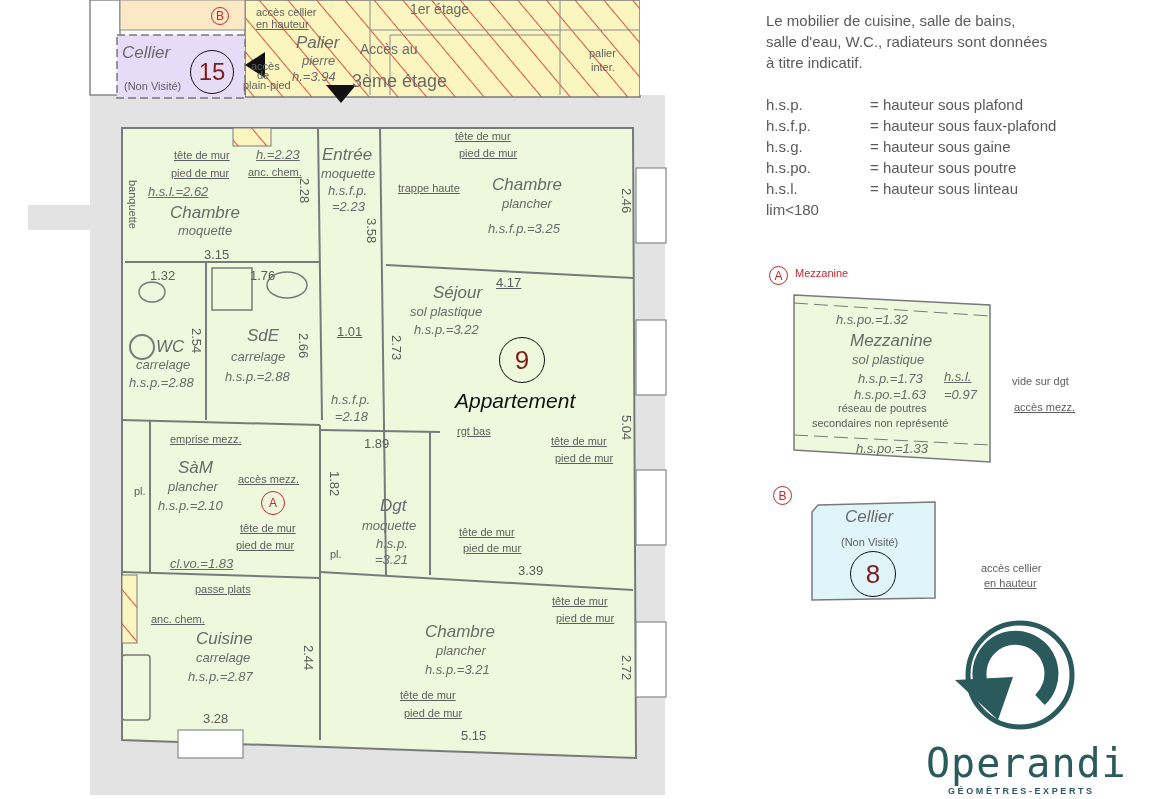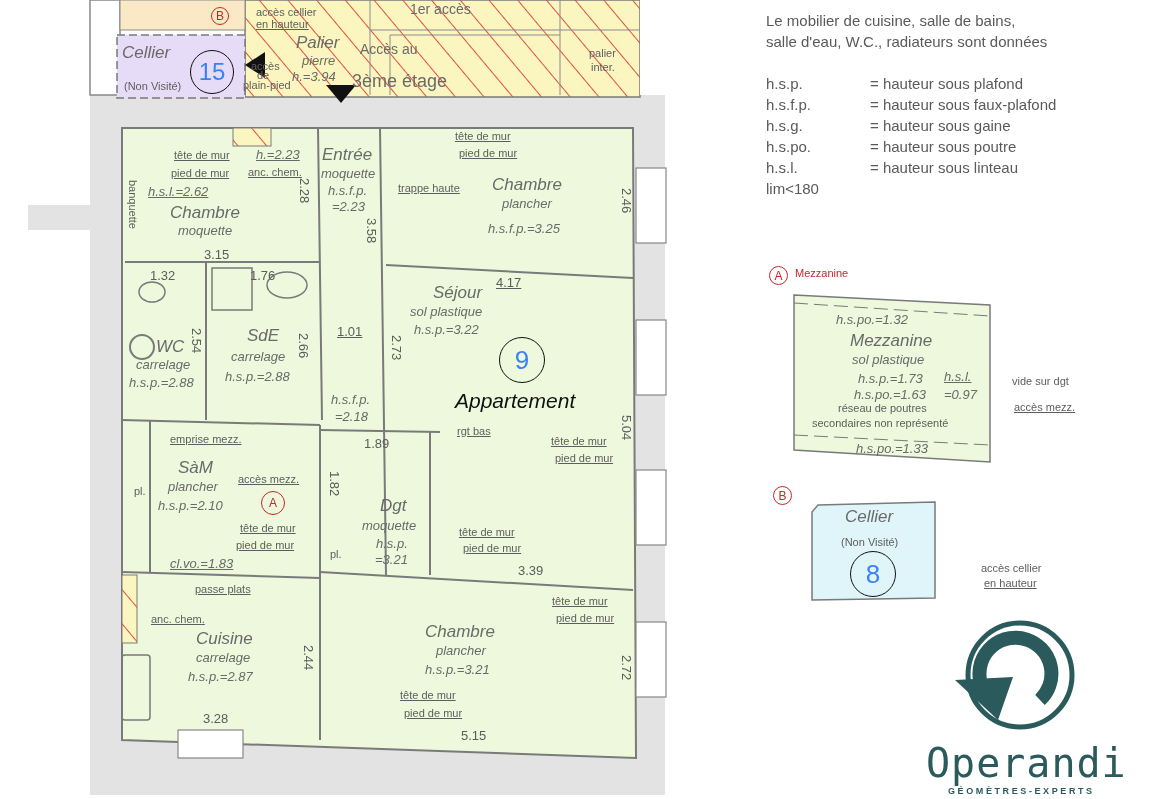--- a/index.html
+++ b/index.html
@@ -10,21 +10,21 @@
   .room-name { font-style: italic; font-size: 17px; }
   .room-sub { font-style: italic; font-size: 13px; }
   .dim { font-size: 13px; color: #5c5c5c; }
   .note { font-size: 11px; color: #5e5e5e; }
   .u { text-decoration: underline; }
   .vert { transform-origin: left top; transform: rotate(90deg); }
   .legend { position: absolute; left: 766px; top: 10px; font-size: 15px; color: #5a5a5a; line-height: 21px; }
   .legend .row { display: flex; }
   .legend .abbr { width: 104px; }
   .badge-circle { position: absolute; border: 1.5px solid #111; border-radius: 50%;
-                  display: flex; align-items: center; justify-content: center; color: #3b82f6; background: transparent; }
+                  display: flex; align-items: center; justify-content: center; color: #7f1d1d; background: transparent; }
   .red-badge { position: absolute; border: 1.5px solid #c9262c; border-radius: 50%; color: #c9262c;
                display: flex; align-items: center; justify-content: center; font-size: 12px; }
   .logo-text { position: absolute; left: 926px; top: 740px; font-family: "DejaVu Sans Mono", monospace;
                font-size: 40px; color: #2b5a5c; letter-spacing: 1px; }
   .logo-sub { position: absolute; left: 948px; top: 786px; font-size: 9px; letter-spacing: 2.6px; color: #2b5a5c; font-weight: bold; }
 </style>
 </head>
 <body>
 
 <svg id="plan" viewBox="0 0 1172 799" xmlns="http://www.w3.org/2000/svg">
@@ -100,20 +100,21 @@
   <g fill="none" stroke="#2b5a5c">
     <circle cx="1020" cy="675" r="52" stroke-width="5"></circle>
     <path d="M 980 680 A 36 36 0 1 1 1040 700" stroke-width="14"></path>
     <polygon points="955,680 1013,677 998,720" fill="#2b5a5c" stroke="none"></polygon>
   </g>
 </svg>
 
 <div class="legend">
   <div>Le mobilier de cuisine, salle de bains,</div>
   <div>salle d'eau, W.C., radiateurs sont données</div>
+  <div>à titre indicatif.</div>
   <div style="height:21px"></div>
   <div class="row">
       <span class="abbr">h.s.p.</span>
       <span>= hauteur sous plafond</span>
     </div>
   <div class="row">
       <span class="abbr">h.s.f.p.</span>
       <span>= hauteur sous faux-plafond</span>
     </div>
   <div class="row">
@@ -138,21 +139,21 @@
 <div class="lbl note u" style="left:256px;top:19px;">en hauteur</div>
 <div class="lbl room-name" style="left:122px;top:44px;">Cellier</div>
 <div class="lbl note" style="left:124px;top:81px;">(Non Visité)</div>
 <div class="badge-circle" style="left:190px;top:50px;width:42px;height:42px;font-size:24px;">15</div>
 <div class="lbl note" style="left:251px;top:61px;">accès</div>
 <div class="lbl note" style="left:257px;top:70px;">de</div>
 <div class="lbl note" style="left:243px;top:80px;">plain-pied</div>
 <div class="lbl room-name" style="left:296px;top:34px;">Palier</div>
 <div class="lbl room-sub" style="left:302px;top:54px;">pierre</div>
 <div class="lbl room-sub" style="left:292px;top:70px;">h.=3.94</div>
-<div class="lbl" style="left:410px;top:2px;font-size:14px;">1er accès</div>
+<div class="lbl" style="left:410px;top:2px;font-size:14px;">1er étage</div>
 <div class="lbl" style="left:360px;top:42px;font-size:14px;">Accès au</div>
 <div class="lbl" style="left:352px;top:72px;font-size:18px;">3ème étage</div>
 <div class="lbl note" style="left:589px;top:48px;">palier</div>
 <div class="lbl note" style="left:591px;top:62px;">inter.</div>
 
 <div class="lbl note u" style="left:174px;top:150px;">tête de mur</div>
 <div class="lbl note u" style="left:171px;top:168px;">pied de mur</div>
 <div class="lbl room-sub u" style="left:148px;top:185px;">h.s.l.=2.62</div>
 <div class="lbl room-sub u" style="left:256px;top:148px;">h.=2.23</div>
 <div class="lbl note u" style="left:248px;top:167px;">anc. chem.</div>

